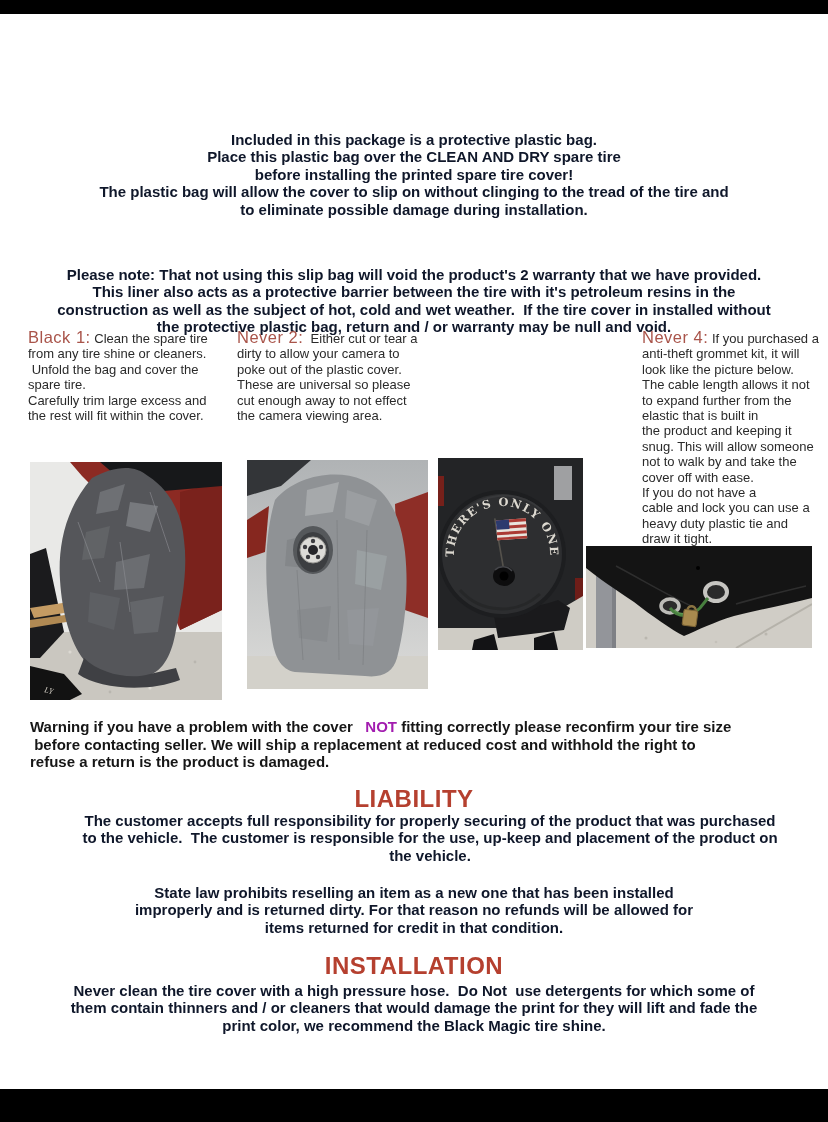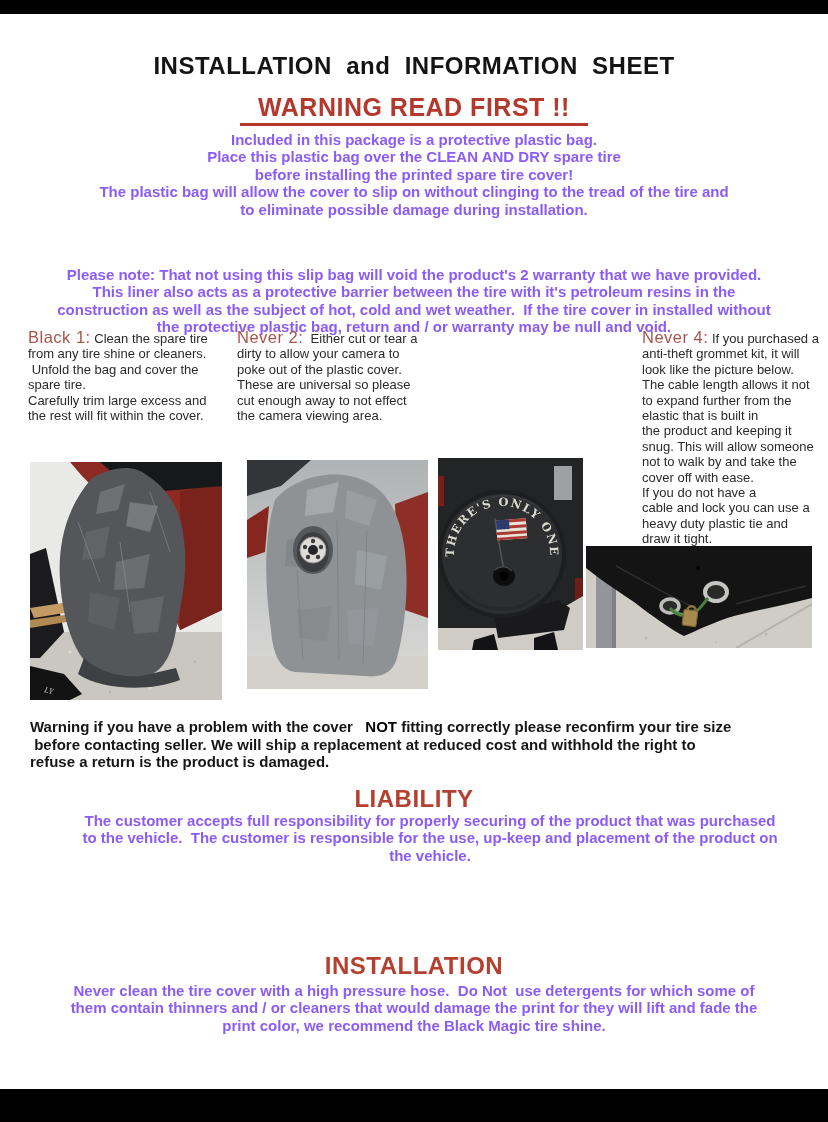--- a/index.html
+++ b/index.html
@@ -10,62 +10,58 @@
   #bar-bottom{top:1089px;height:33px;}
 
   .abs{position:absolute;}
   #title{top:52px;left:0;width:828px;text-align:center;font-size:24px;font-weight:bold;
          letter-spacing:0.5px;white-space:pre;color:#141414;}
   #warning-heading{top:93px;left:0;width:828px;text-align:center;}
   #warning-heading span{display:inline-block;font-size:25px;font-weight:bold;color:#b5382d;
          border-bottom:3px solid #b5382d;padding:0 18px 1px 18px;letter-spacing:0.5px;}
 
   .para{font-size:15px;font-weight:bold;line-height:17.4px;text-align:center;
-        white-space:pre-wrap;color:#8b5cf6;}
+        white-space:pre-wrap;color:#0f172a;}
   #intro-1{top:131px;left:14px;width:800px;}
   #intro-2{top:238px;left:8px;width:812px;margin-top:28px;}
 
   .step{position:absolute;top:330px;font-size:13px;line-height:15.4px;color:#2a2a2a;
         white-space:pre-wrap;font-weight:normal;}
   .step .step-label{font-size:16.5px;color:#a9544a;letter-spacing:0.5px;}
   #step-1{left:28px;width:204px;}
   #step-2{left:237px;width:204px;}
   #step-3{left:440px;width:204px;}
   #step-4{left:642px;width:188px;}
 
   .photo{position:absolute;overflow:hidden;background:#ddd;}
   #photo-1{left:30px;top:462px;width:192px;height:238px;}
   #photo-2{left:247px;top:460px;width:181px;height:229px;}
   #photo-3{left:438px;top:458px;width:145px;height:192px;}
   #photo-4{left:586px;top:546px;width:226px;height:102px;}
   .photo svg{display:block;}
 
   #warning-note{top:718px;left:30px;width:778px;font-size:15px;font-weight:bold;
         line-height:17.6px;text-align:left;white-space:pre-wrap;color:#161616;}
-  #warning-note .red{color:#000000;margin-top:24px;}
+  #warning-note .red{color:#a21caf;margin-top:24px;}
 
   .section-heading{left:0;width:828px;text-align:center;font-size:24px;font-weight:bold;
         color:#b5402f;letter-spacing:0.5px;}
   #liability-heading{top:785px;}
   #liability-1{top:812px;left:30px;width:800px;}
   #liability-2{top:884px;left:14px;width:800px;}
   #maintenance-heading{top:952px;}
   #maintenance-1{top:982px;left:14px;width:800px;}
 </style>
 </head>
 <body>
 
 <div id="sheet">
   <div id="bar-top" class="bar"></div>
 
-  <div id="title" class="abs">INSTALLATION  and  INFORMATION  SHEET</div>
-
-  <div id="warning-heading" class="abs">
-    <span>WARNING READ FIRST !!</span>
-  </div>
+
 
   <div id="intro-1" class="abs para">Included in this package is a protective plastic bag.
 Place this plastic bag over the CLEAN AND DRY spare tire
 before installing the printed spare tire cover!
 The plastic bag will allow the cover to slip on without clinging to the tread of the tire and
 to eliminate possible damage during installation.</div>
   <div id="intro-2" class="abs para">Please note: That not using this slip bag will void the product's 2 warranty that we have provided.
 This liner also acts as a protective barrier between the tire with it's petroleum resins in the
 construction as well as the subject of hot, cold and wet weather.  If the tire cover in installed without
 the protective plastic bag, return and / or warranty may be null and void.</div>
@@ -218,20 +214,23 @@
   </div>
 
   <div id="warning-note" class="abs"><span>Warning if you have a problem with the cover   </span><span class="red">NOT</span><span> fitting correctly please reconfirm your tire size
  before contacting seller. We will ship a replacement at reduced cost and withhold the right to
 refuse a return is the product is damaged.</span></div>
 
   <div id="liability-heading" class="abs section-heading">LIABILITY</div>
   <div id="liability-1" class="abs para">The customer accepts full responsibility for properly securing of the product that was purchased
 to the vehicle.  The customer is responsible for the use, up-keep and placement of the product on
 the vehicle.</div>
+  <div id="liability-2" class="abs para">State law prohibits reselling an item as a new one that has been installed
+improperly and is returned dirty. For that reason no refunds will be allowed for
+items returned for credit in that condition.</div>
 
   <div id="maintenance-heading" class="abs section-heading">INSTALLATION</div>
   <div id="maintenance-1" class="abs para">Never clean the tire cover with a high pressure hose.  Do Not  use detergents for which some of
 them contain thinners and / or cleaners that would damage the print for they will lift and fade the
 print color, we recommend the Black Magic tire shine.</div>
 
   <div id="bar-bottom" class="bar"></div>
 </div>
 
 </body></html>

